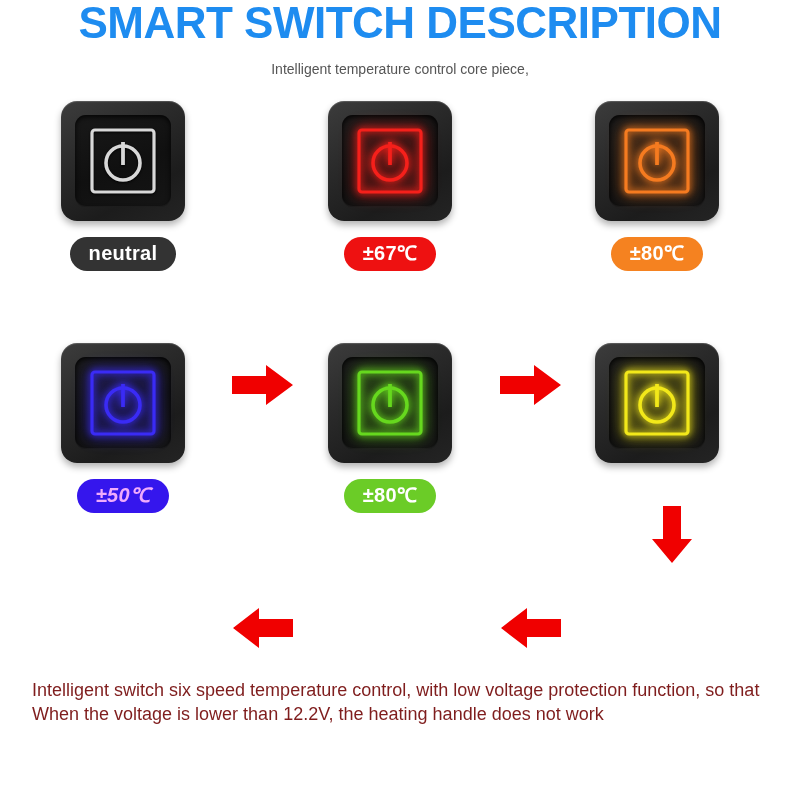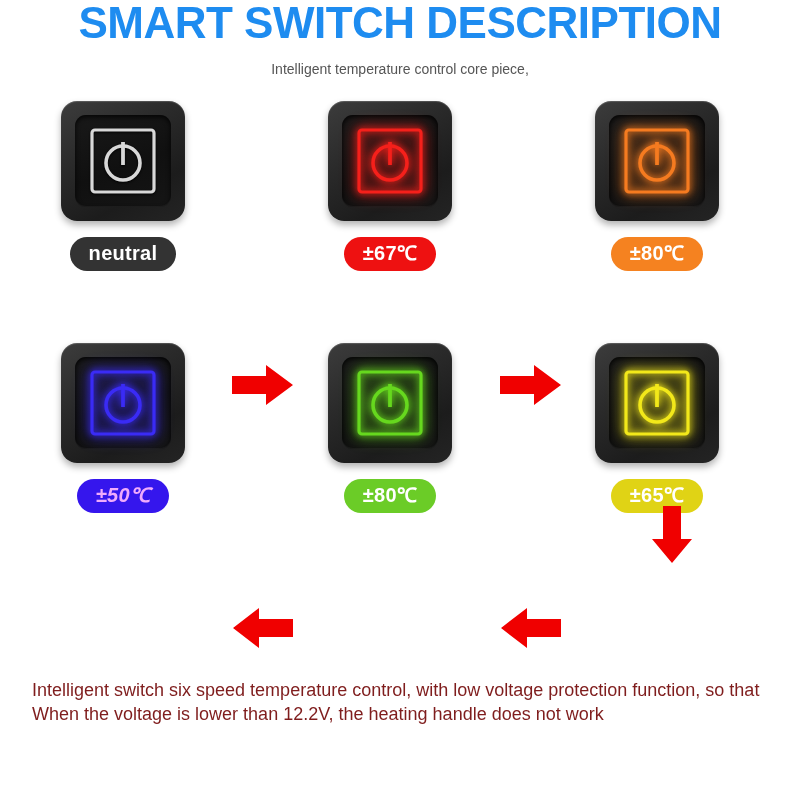--- a/index.html
+++ b/index.html
@@ -199,21 +199,20 @@
   <div class="cell r2 c3">
     <div class="switch" id="sw-3">
       <div class="inner">
         <svg width="70" height="70" viewBox="0 0 70 70" style="filter: drop-shadow(rgb(242, 232, 26) 0px 0px 3px) drop-shadow(rgb(242, 232, 26) 0px 0px 7px);">
           <rect class="glow-rect" x="4" y="4" width="62" height="62" rx="3" fill="none" stroke-width="3.2" stroke="#F2E81A"></rect>
           <circle class="glow-ring" cx="35" cy="37" r="17" fill="none" stroke-width="3.6" stroke="#F2E81A"></circle>
           <line class="glow-bar" x1="35" y1="16" x2="35" y2="39" stroke-width="3.8" stroke-linecap="butt" stroke="#F2E81A"></line>
         </svg>
       </div>
     </div>
-    <span class="pill" id="pill-3" style="background: rgb(224, 211, 21); color: rgb(255, 255, 255);">±65℃</span>
   </div>
 
   <div class="arrow arrow-h1">
     <svg width="62" height="44" viewBox="0 0 62 44">
       <polygon class="arr" points="0,13 34,13 34,2 61,22 34,42 34,31 0,31" fill="#F00000"></polygon>
     </svg>
   </div>
   <div class="arrow arrow-h2">
     <svg width="62" height="44" viewBox="0 0 62 44">
       <polygon class="arr" points="0,13 34,13 34,2 61,22 34,42 34,31 0,31" fill="#F00000"></polygon>

